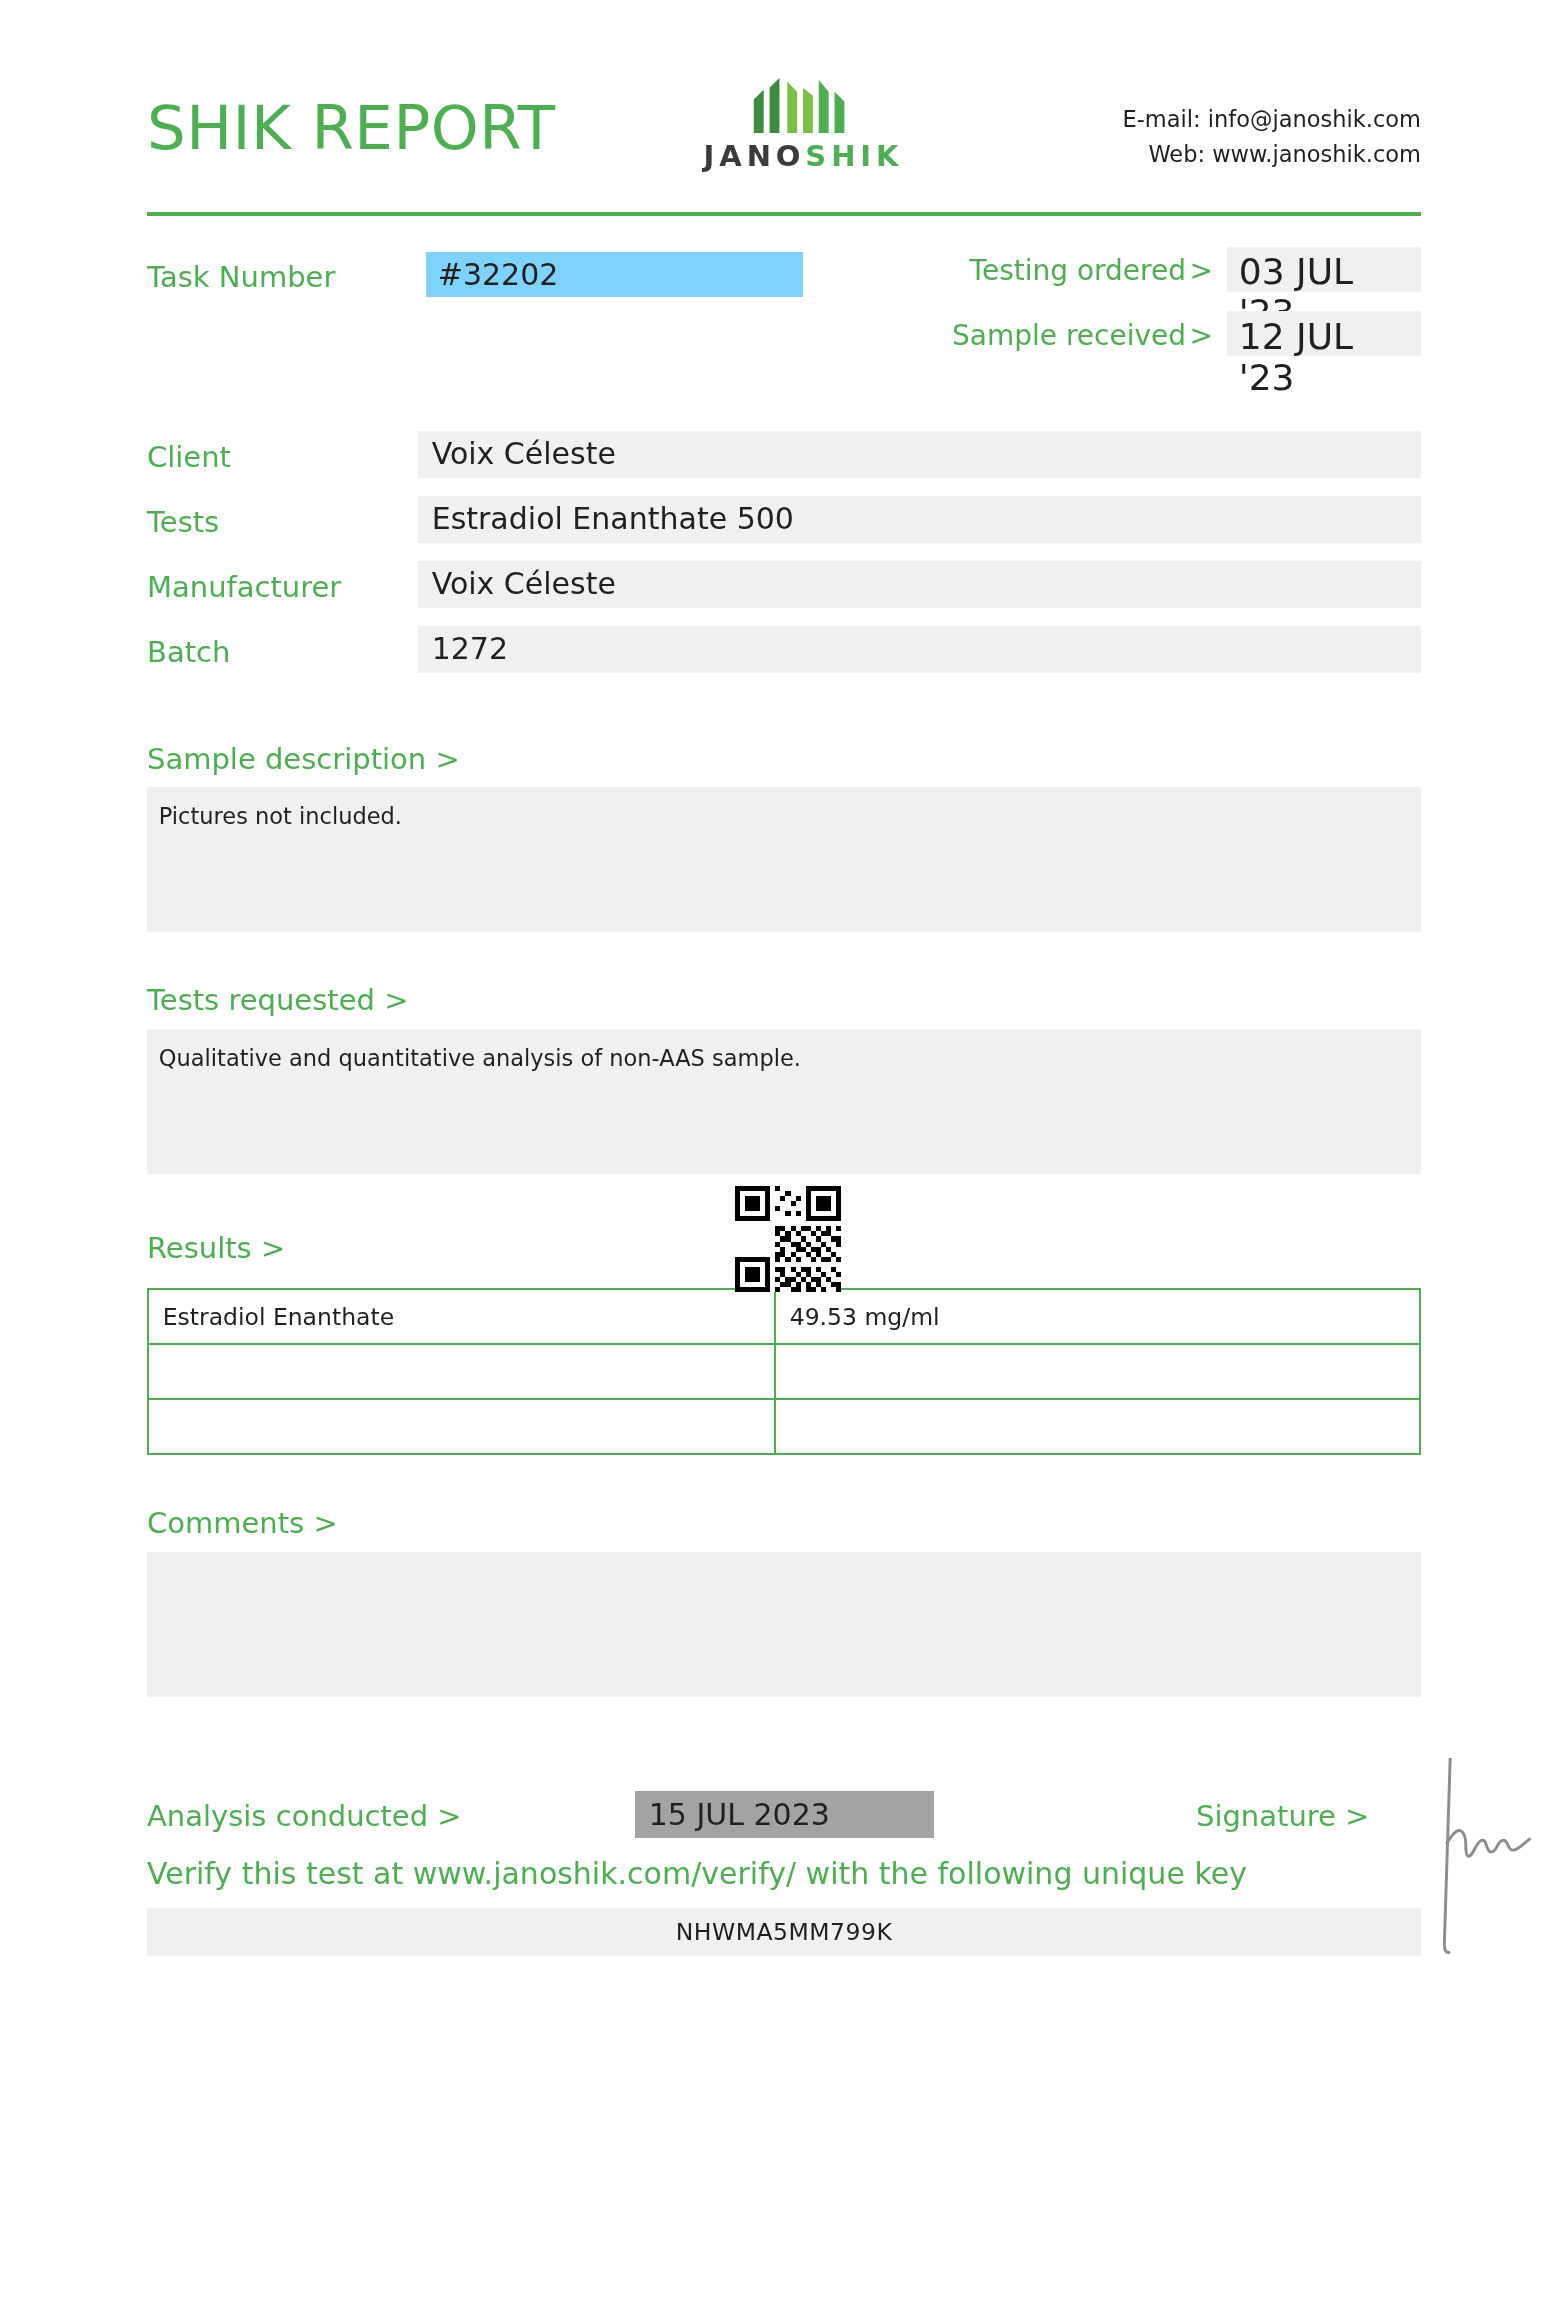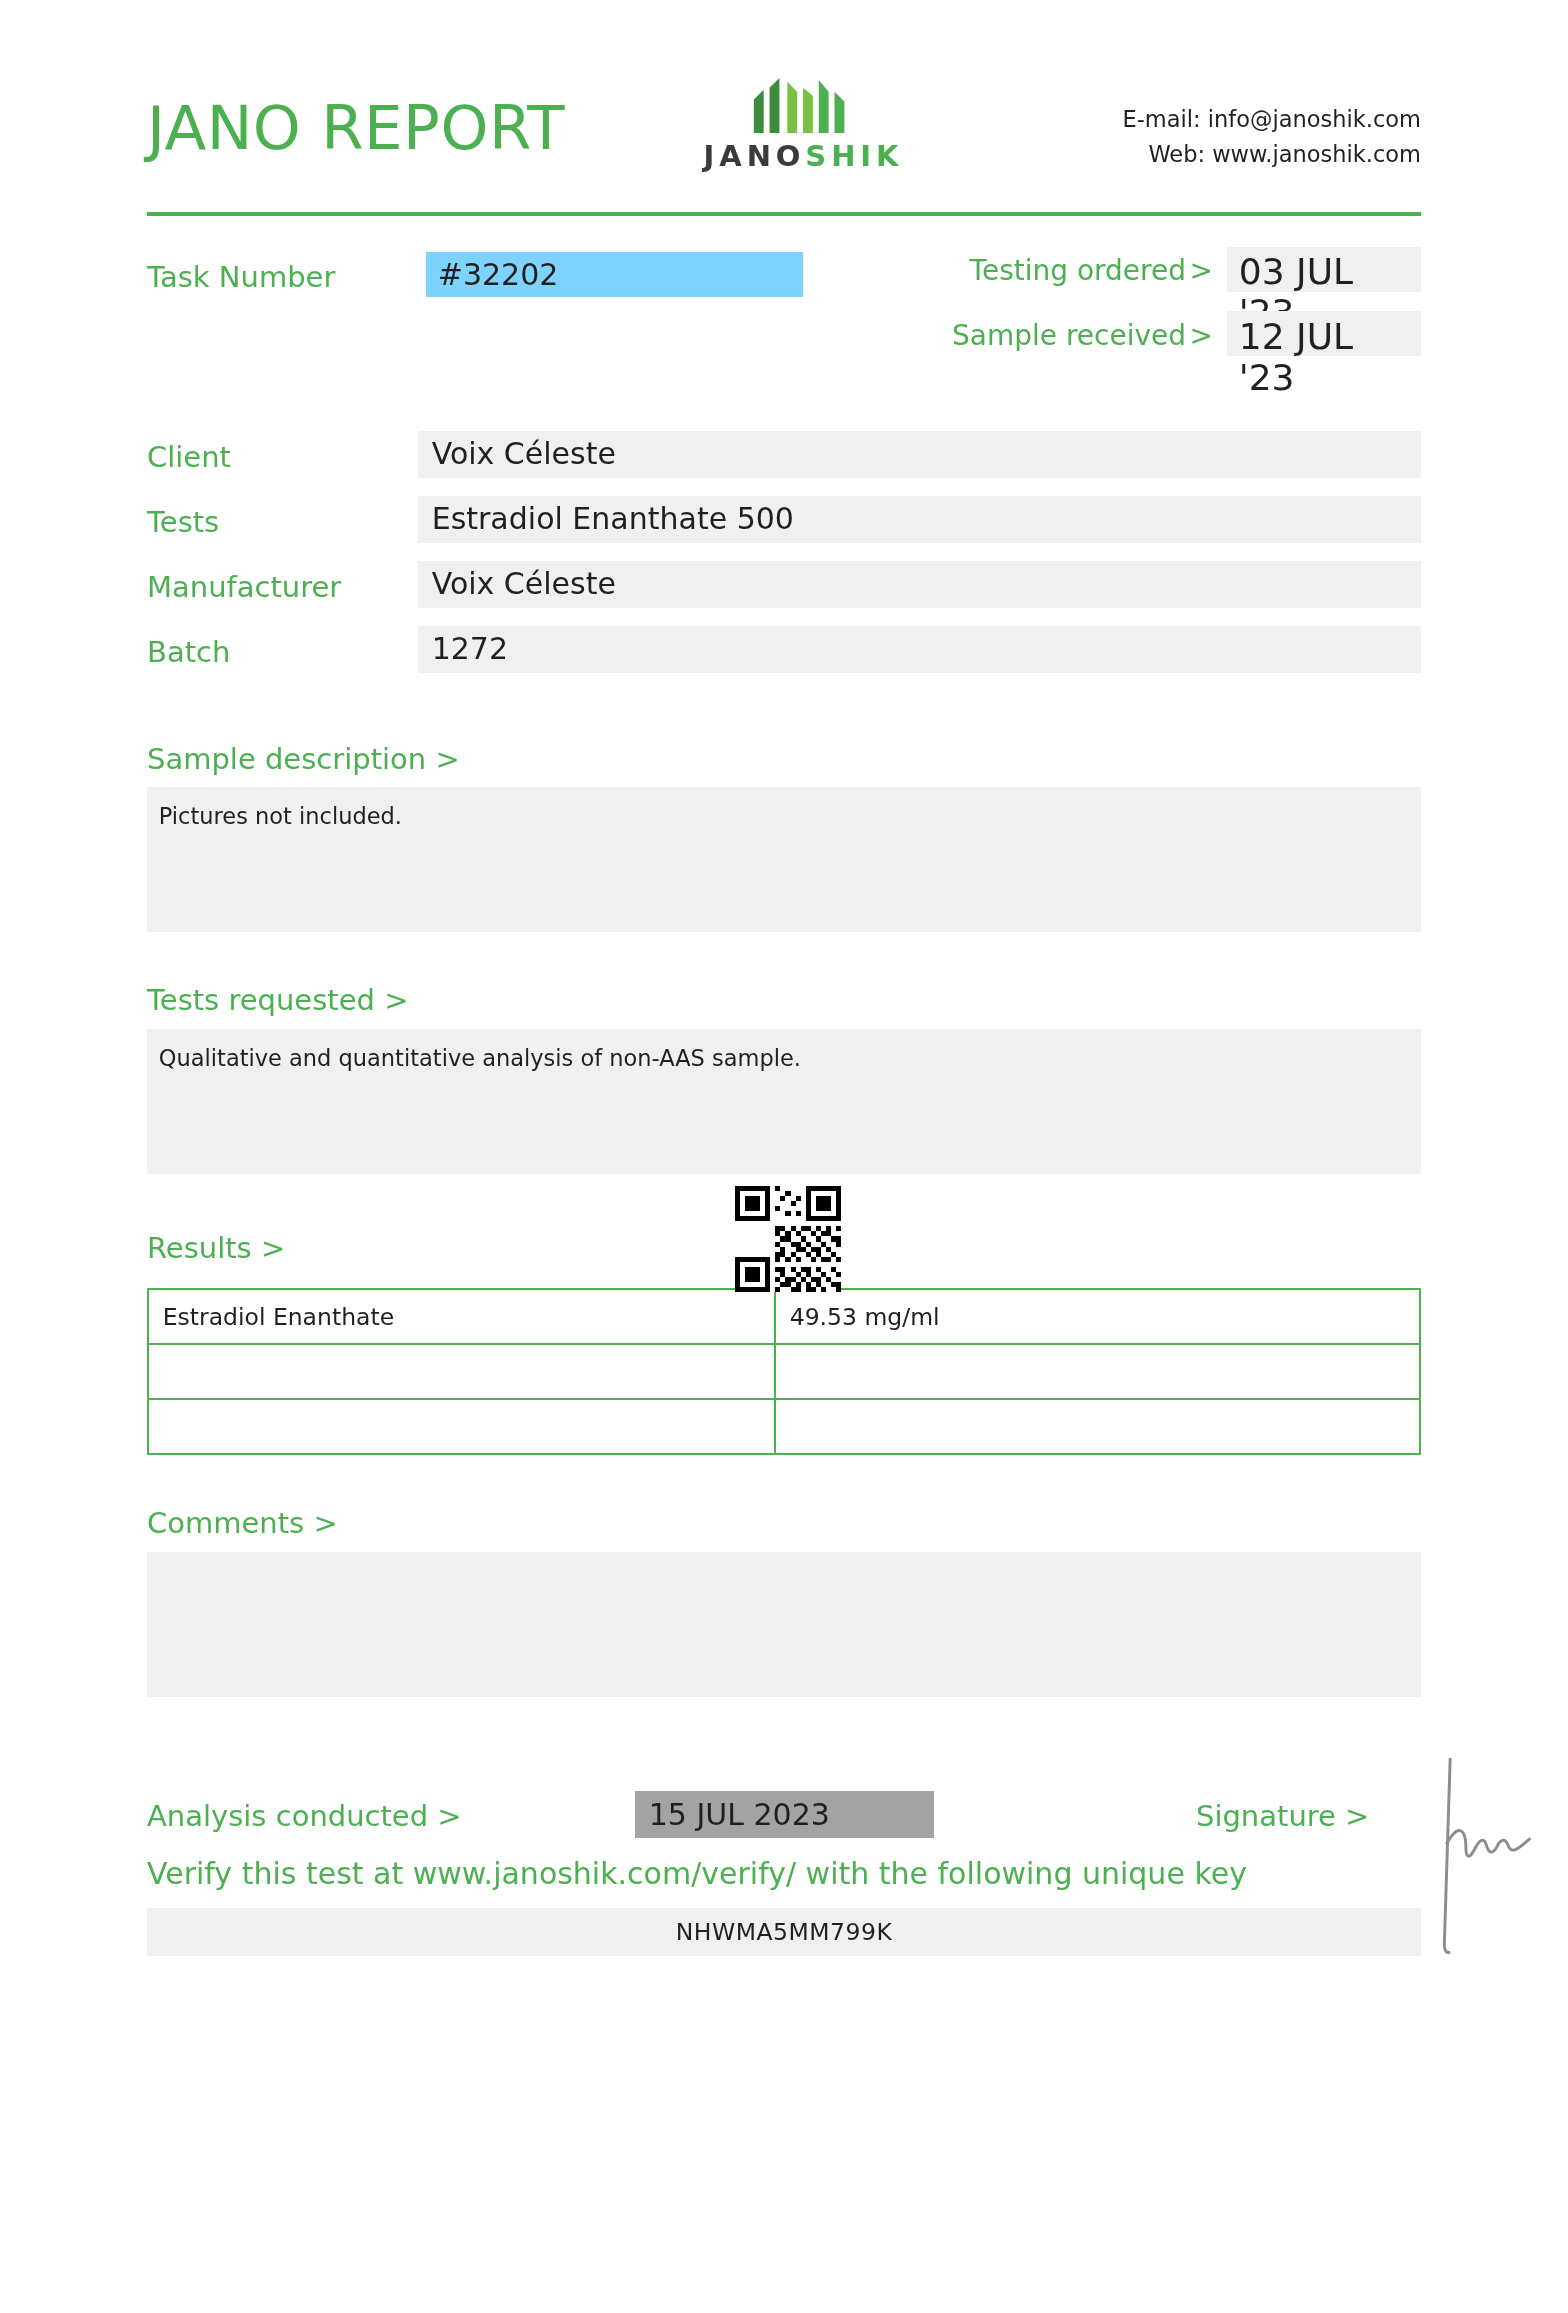--- a/index.html
+++ b/index.html
@@ -261,21 +261,21 @@
     margin-top: 17.6px;
     letter-spacing: 0.5px;
   }
 </style>
 </head>
 <body>
 
 <div class="page">
 
   <div class="header">
-    <div class="report-title">JANO REPORT</div>
+    <div class="report-title">SHIK REPORT</div>
 
     <div class="logo">
       <svg class="logo-mark" viewBox="0 0 120 62">
         <path d="M10 60 L10 26 L20 16 L20 60 Z" fill="#3b8c3f"></path>
         <path d="M26 60 L26 14 L36 4 L36 60 Z" fill="#3b8c3f"></path>
         <path d="M44 60 L44 8 L54 18 L54 60 Z" fill="#7ac143"></path>
         <path d="M60 60 L60 14 L70 22 L70 60 Z" fill="#7ac143"></path>
         <path d="M76 60 L76 6 L86 18 L86 60 Z" fill="#4cb050"></path>
         <path d="M92 60 L92 18 L102 28 L102 60 Z" fill="#4cb050"></path>
       </svg>

